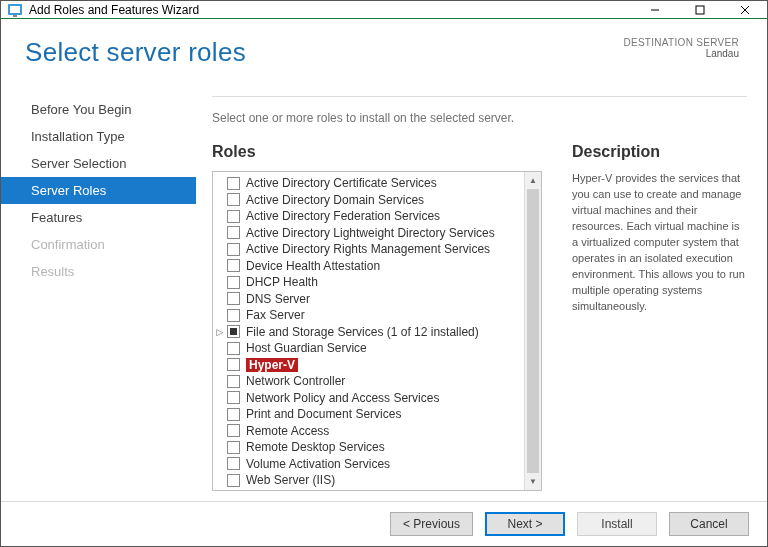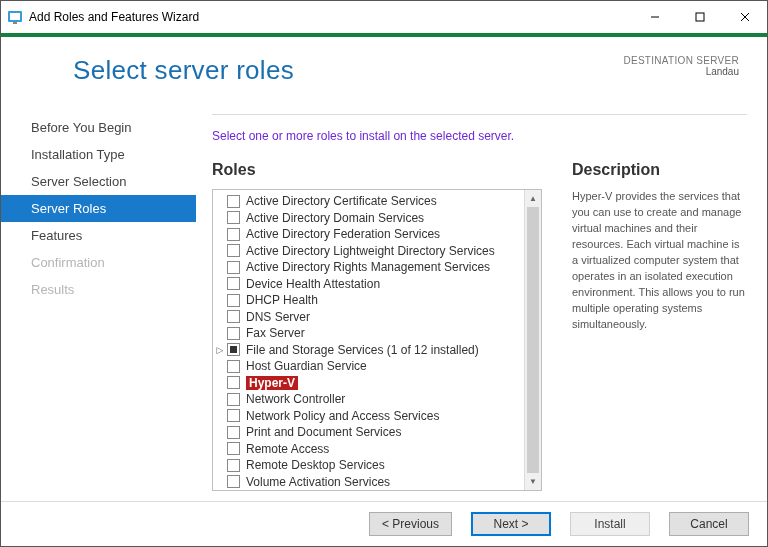--- a/index.html
+++ b/index.html
@@ -1,51 +1,51 @@
 <!DOCTYPE html>
 <html><head>
 <meta charset="utf-8">
 <style>
   * { box-sizing: border-box; }
   html, body { margin: 0; padding: 0; font-family: "Segoe UI", Arial, sans-serif; font-size: 12px; color: #333; background: #fff; }
   .window { width: 768px; height: 547px; border: 1px solid #555; background: #fff; display: flex; flex-direction: column; }
-  .titlebar { height: 36px; display: flex; align-items: center; padding: 0 0 0 6px; border-bottom: 4px solid #15803d; }
+  .titlebar { height: 18px; display: flex; align-items: center; padding: 0 0 0 6px; border-bottom: 1px solid #15803d; }
   .titlebar .app-icon { width: 16px; height: 16px; margin-right: 6px; display: inline-flex; }
   .titlebar .title { flex: 1; font-size: 12px; color: #000; }
   .titlebar .win-btns { display: flex; height: 100%; }
   .titlebar .win-btn { width: 45px; display: flex; align-items: center; justify-content: center; }
-  .header { padding: 18px 28px 14px 24px; display: flex; align-items: flex-start; justify-content: space-between; margin-left: 48px; }
+  .header { padding: 18px 28px 14px 24px; display: flex; align-items: flex-start; justify-content: space-between; }
   .header h1 { margin: 0; font-weight: 300; font-size: 26px; color: #1a6fb0; letter-spacing: 0.3px; }
   .dest { text-align: right; font-size: 10px; color: #666; }
   .dest .label { color: #777; letter-spacing: 0.3px; }
   .dest .name { color: #555; }
   .hr { height: 1px; background: #dcdcdc; margin: 0 0 0 195px; }
   .body { flex: 1; display: flex; overflow: hidden; }
   .nav { width: 195px; padding-top: 14px; }
   .nav-item { padding: 6px 16px 6px 30px; font-size: 13px; color: #444; white-space: nowrap; }
   .nav-item.active { background: #1979ca; color: #fff; }
   .nav-item.disabled { color: #b5b5b5; }
   .main { flex: 1; padding: 14px 20px 10px 16px; display: flex; flex-direction: column; overflow: hidden; }
-  .instruction { font-size: 12px; color: #6d28d9; margin-bottom: 18px; }
+  .instruction { font-size: 12px; color: #737373; margin-bottom: 18px; }
   .columns { flex: 1; display: flex; gap: 30px; overflow: hidden; }
   .roles-col { width: 330px; display: flex; flex-direction: column; }
   .desc-col { flex: 1; }
   .col-title { font-weight: 600; font-size: 16px; margin-bottom: 10px; }
   .roles-box-wrap { flex: 1; display: flex; border: 1px solid #bfbfbf; min-height: 0; }
   .roles-box { flex: 1; overflow: hidden; padding: 3px 0 3px 2px; }
   .role-row { display: flex; align-items: center; height: 16.5px; padding-left: 12px; font-size: 12px; color: #333; white-space: nowrap; }
   .role-row .expander { width: 10px; text-align: center; font-size: 9px; color: #666; margin-left: -12px; margin-right: 2px; }
   .role-row .cb { width: 13px; height: 13px; border: 1px solid #888; background: #fff; margin-right: 6px; display: inline-flex; align-items: center; justify-content: center; flex-shrink: 0; }
   .role-row .cb.partial { background: #333; box-shadow: inset 0 0 0 2px #fff; }
   .role-row .label.selected { background: #b91c1c; color: #fff; padding: 0 3px; font-weight: bold; }
   .scroll-track { width: 17px; background: #f0f0f0; border-left: 1px solid #dcdcdc; display: flex; flex-direction: column; }
   .scroll-arrow { height: 17px; display: flex; align-items: center; justify-content: center; color: #666; font-size: 8px; }
   .scroll-thumb { flex: 1; background: #cdcdcd; margin: 0 2px; border-radius: 0; }
   .desc-text { font-size: 11px; color: #555; line-height: 1.45; }
-  .footer { border-top: 1px solid #dcdcdc; padding: 10px 18px; display: flex; justify-content: flex-end; gap: 19px; }
+  .footer { border-top: 1px solid #dcdcdc; padding: 10px 18px; display: flex; justify-content: flex-end; gap: 12px; }
   .btn { min-width: 80px; height: 24px; padding: 0 12px; border: 1px solid #adadad; background: #e1e1e1; font-size: 12px; color: #333; display: inline-flex; align-items: center; justify-content: center; }
   .btn.default { border: 2px solid #0078d7; background: #e1e1e1; }
   .btn.disabled { color: #404040; border-color: #d0d0d0; background: #efefef; }
 </style>
 </head>
 <body>
 
 <div class="window">
 
   <div class="titlebar">

